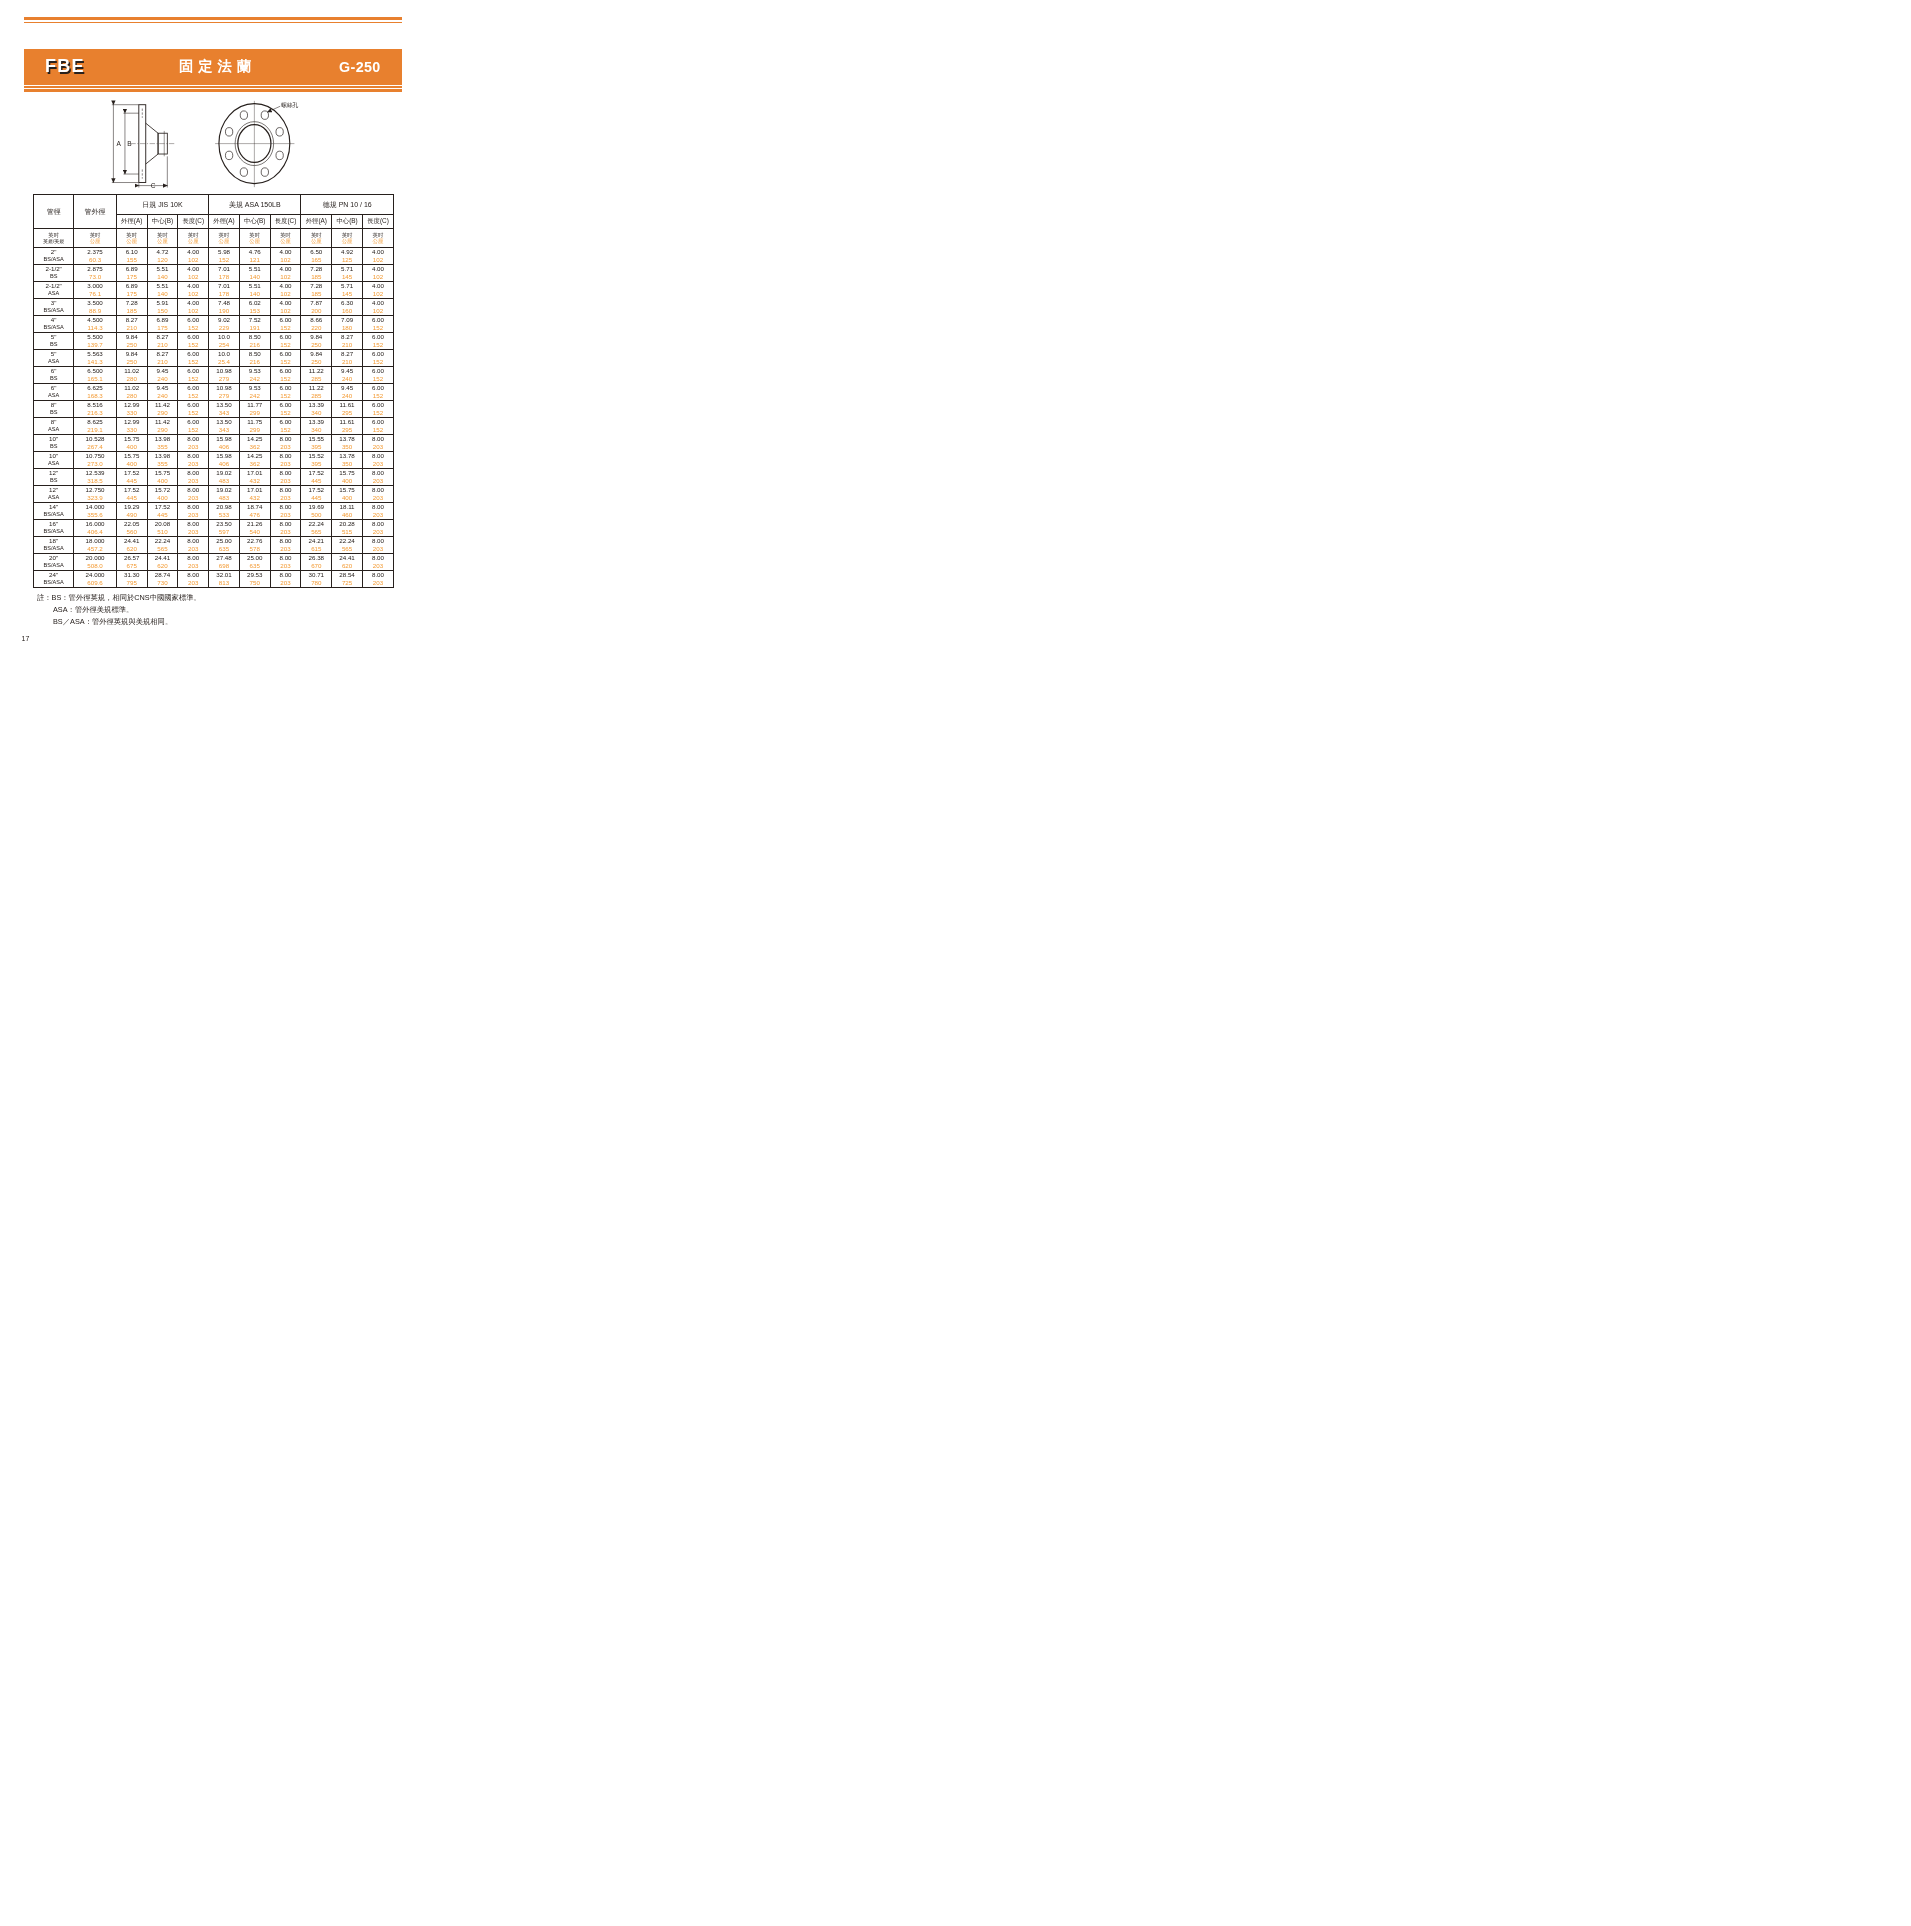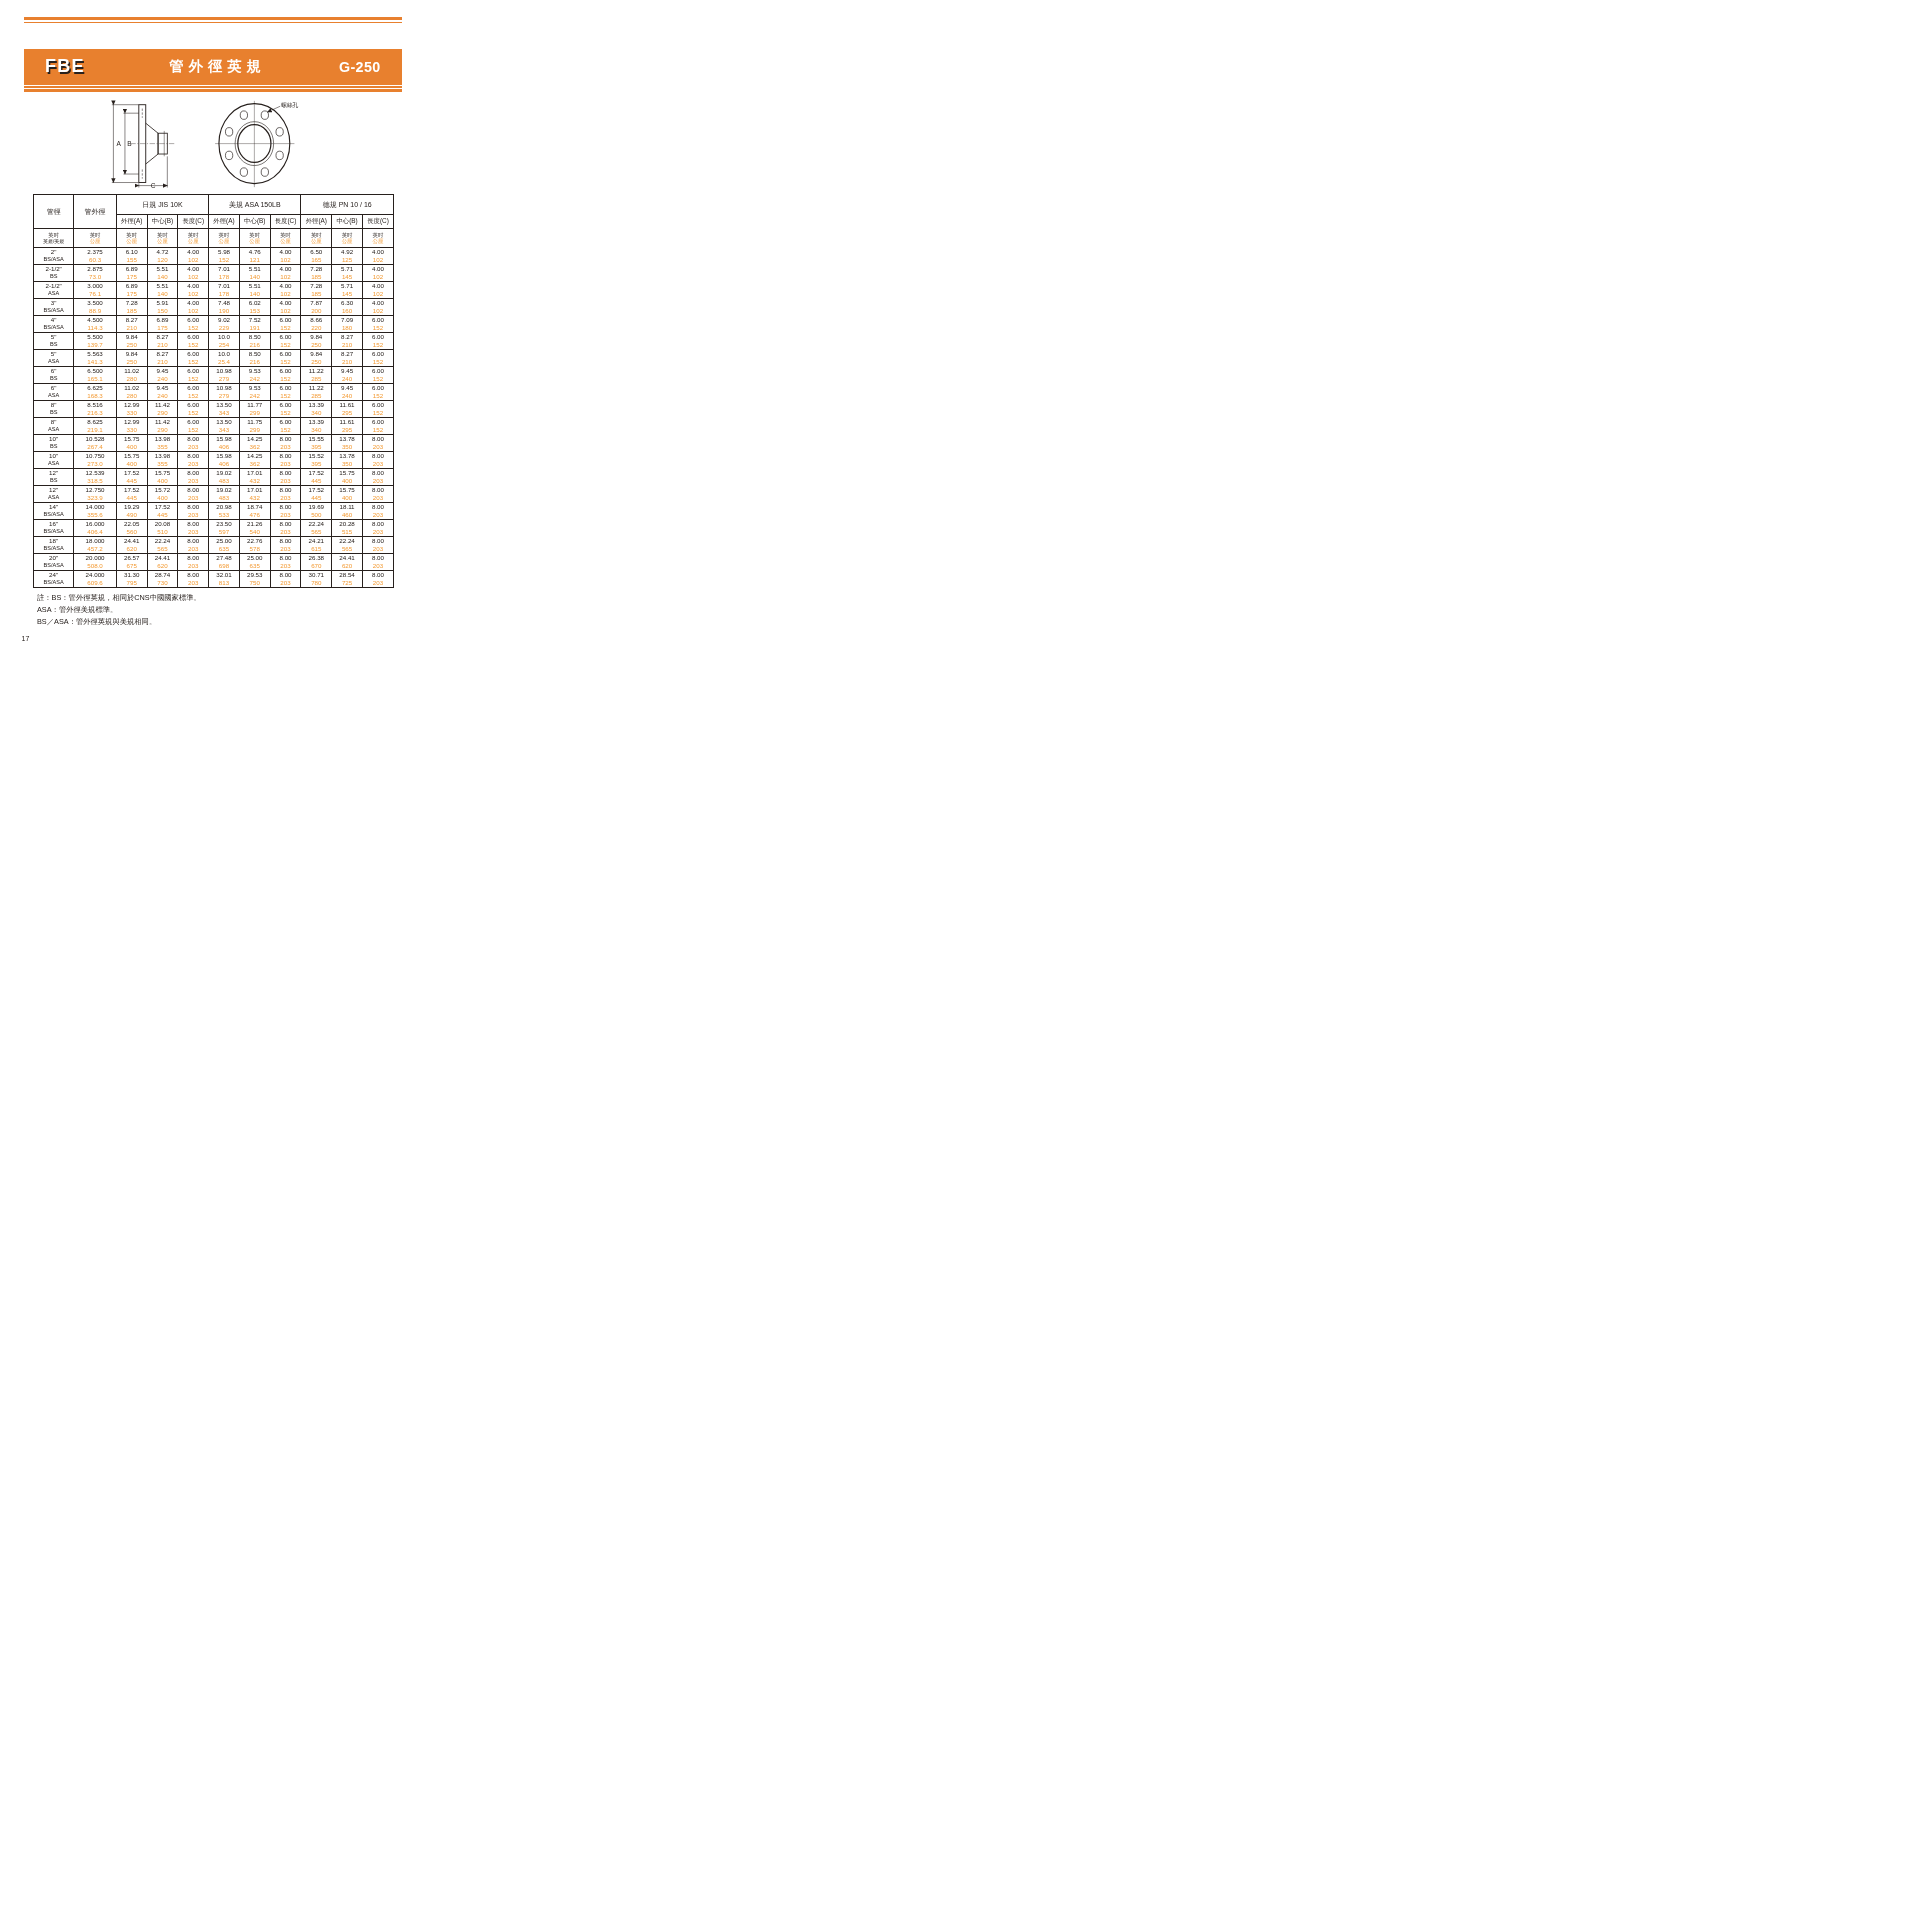--- a/index.html
+++ b/index.html
@@ -52,34 +52,34 @@
   thead tr.unit td{height:17.7px;border-bottom:1.2px solid var(--ink);}
   .unit-in{font-size:5.4px;line-height:6.5px;color:var(--ink);}
   .unit-mm{font-size:5.4px;line-height:6.5px;color:var(--oj);}
   .unit-spec{font-size:5px;line-height:6.2px;color:var(--ink);}
   tbody td{height:16px;border-top:0.8px solid var(--ink);}
   tbody .in{font-size:6.2px;line-height:7.7px;color:var(--ink);}
   tbody .mm{font-size:6.2px;line-height:7.7px;color:var(--oj);}
   tbody .spec{font-size:5.6px;line-height:7.7px;color:var(--ink);}
   
   .notes{margin:3.9px 0 0 37px;font-size:7.3px;line-height:12px;color:var(--ink);}
-  .notes .indent{}
+  .notes .indent{margin-left:16px;}
   .pagenum{margin:7.7px 0 0 21.6px;font-size:7px;color:var(--ink);}
 </style>
 </head>
 <body>
 
 <div class="banner">
   <div class="stripe s8"></div>
   <div class="sp4"></div>
   <div class="stripe s5"></div>
   <div class="sp3"></div>
   <div class="band">
     <span class="code">FBE</span>
-    <span class="title">管外徑英規</span>
+    <span class="title">固定法蘭</span>
     <span class="docno">G-250</span>
   </div>
   <div class="sp3"></div>
   <div class="stripe s5"></div>
   <div class="sp4"></div>
   <div class="stripe s8"></div>
 </div>
 
 <div class="drawing">
   <svg width="208" height="88" viewBox="0 0 540 228">

